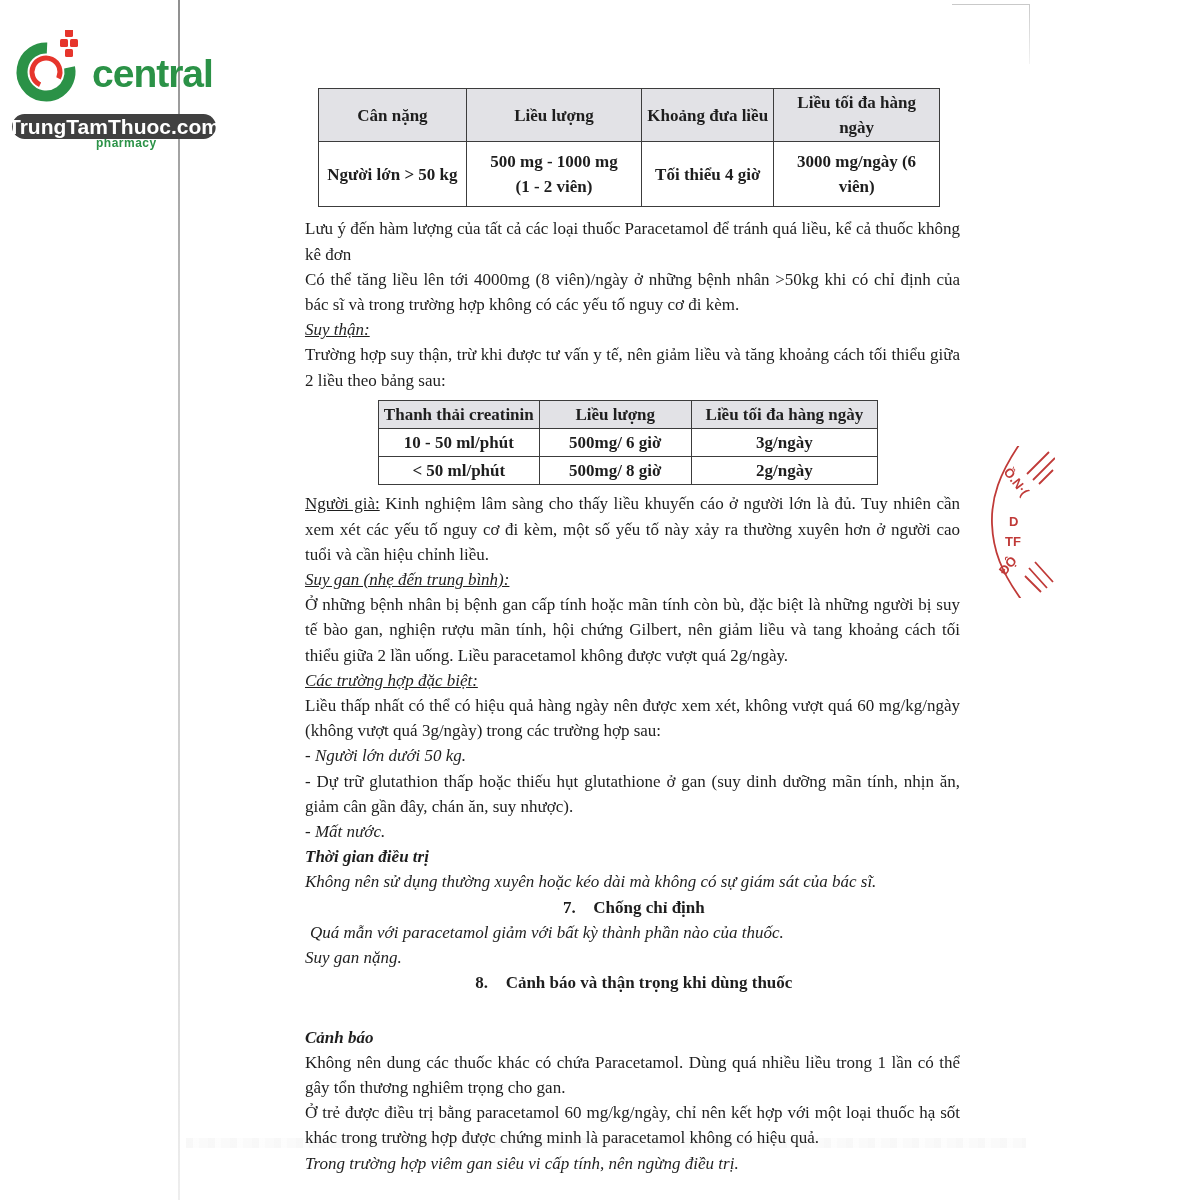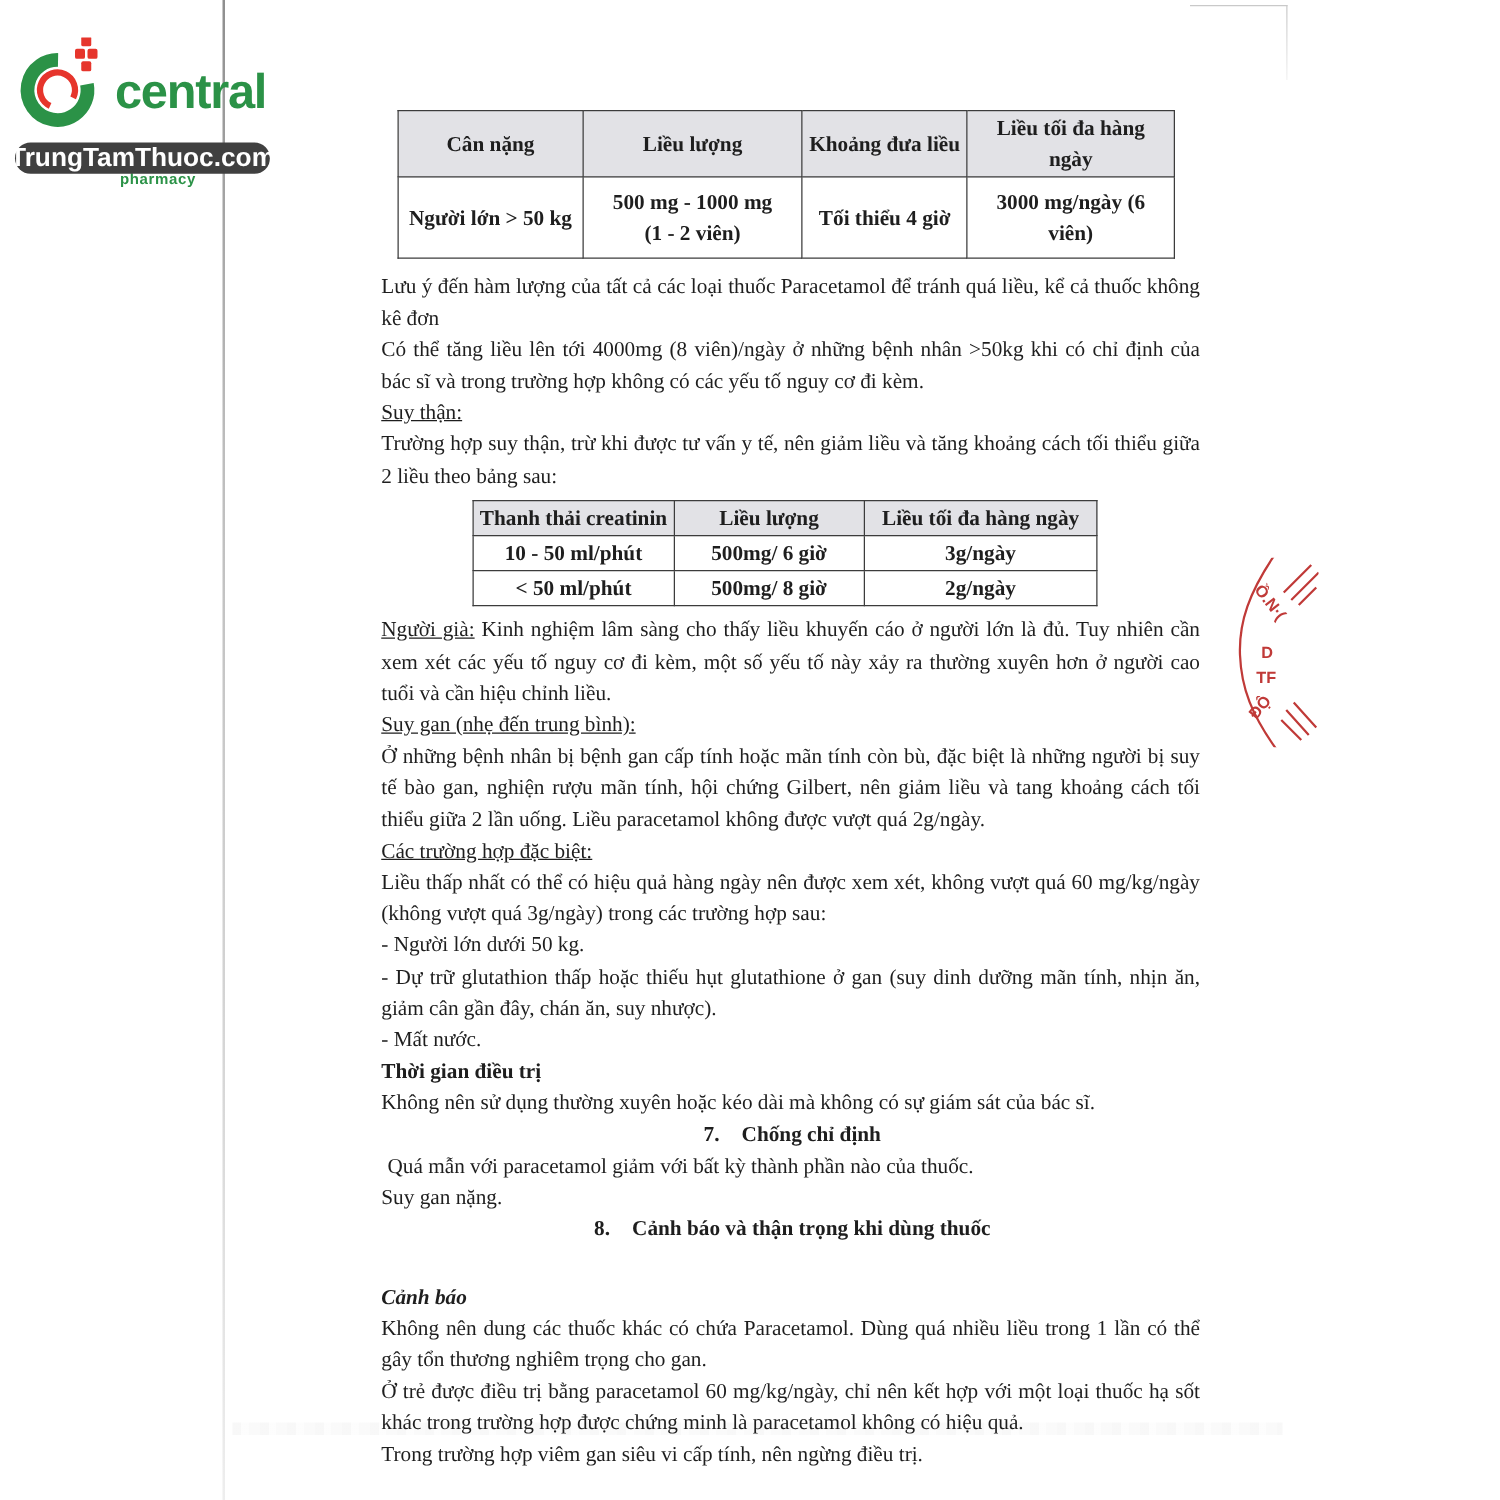--- a/index.html
+++ b/index.html
@@ -21,21 +21,21 @@
       font-weight:bold;font-size:39px;color:#2b9247;letter-spacing:-1px;line-height:1;}
   .logo .wordsub{position:absolute;left:86px;top:62px;font-family:"Liberation Sans","DejaVu Sans",sans-serif;
       font-weight:bold;font-size:12px;color:#2b9247;letter-spacing:.5px;margin-top:44px;}
   .logo .banner{position:absolute;left:2px;top:84px;width:204px;height:25px;background:#404040;
       border-radius:13px;display:flex;align-items:center;justify-content:center;
       font-family:"Liberation Sans","DejaVu Sans",sans-serif;font-weight:bold;font-size:21px;color:#fff;}
 
   
   .content{position:absolute;left:305px;top:0;width:655px;font-size:17px;line-height:25.2px;}
   .p{margin:0;text-align:justify;}
-  .left{text-align:left;}
+  .left{text-align:left;font-style:italic;}
   .u{text-decoration:underline;}
   .b{font-weight:bold;}
   .bi{font-weight:bold;font-style:italic;margin-top:29px;}
   .hnum{font-weight:bold;margin-left:0;text-align:center;}
   .hnum .num{display:inline-block;min-width:18px;margin-right:15px;}
   .indent1{padding-left:5px;}
 
   
   table{border-collapse:collapse;font-size:17px;color:#1e1e1e;}
   td,th{border:1.6px solid #3c3c3c;text-align:center;font-weight:bold;padding:1px 4px;vertical-align:middle;}

